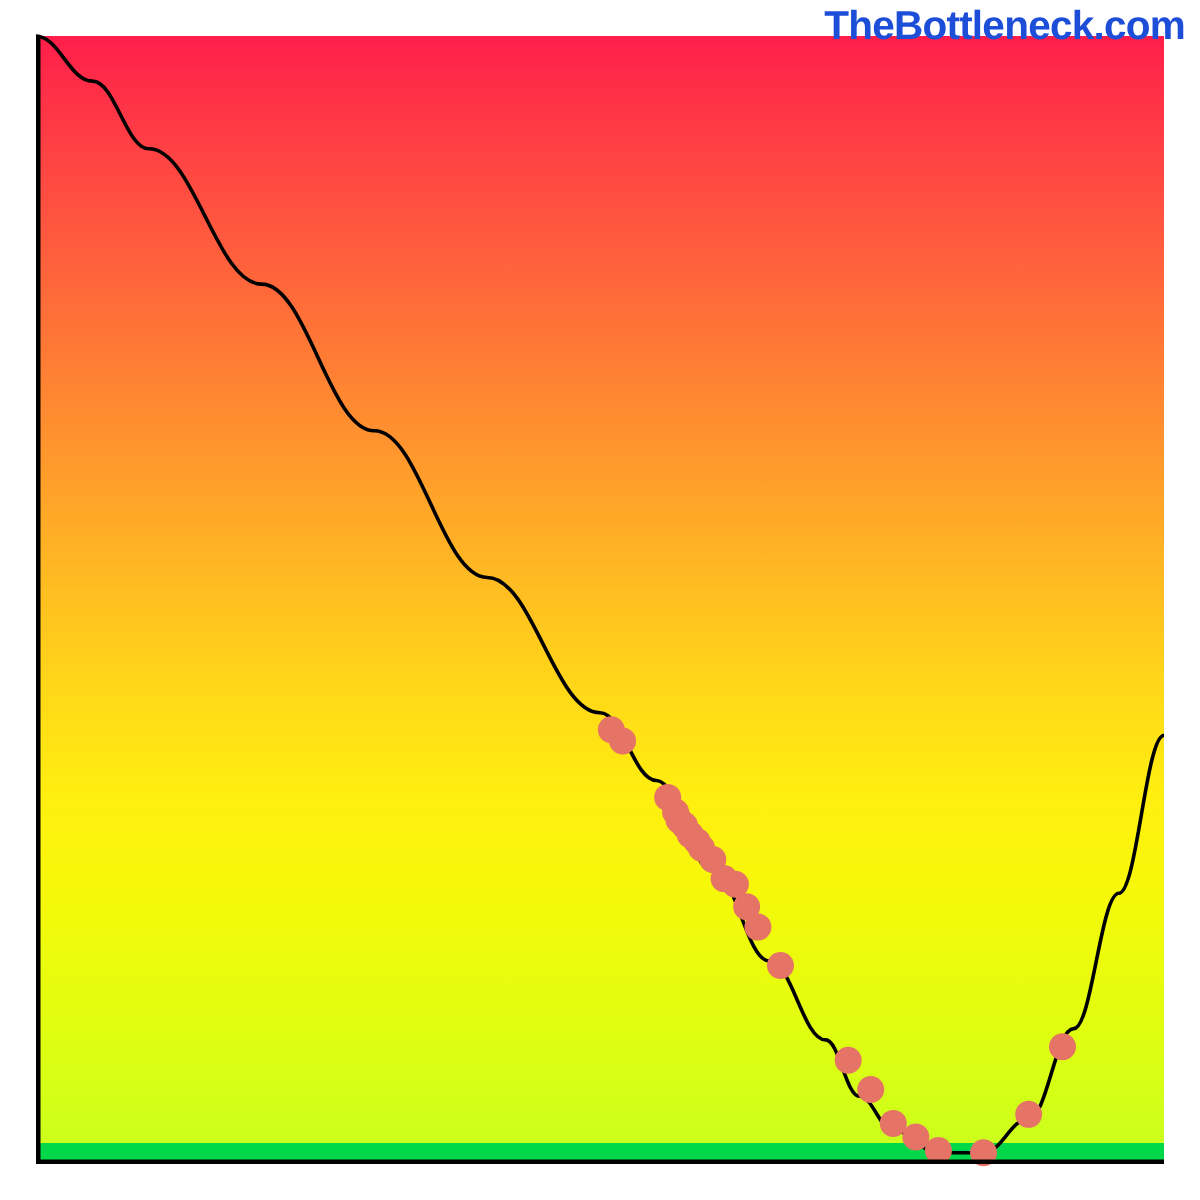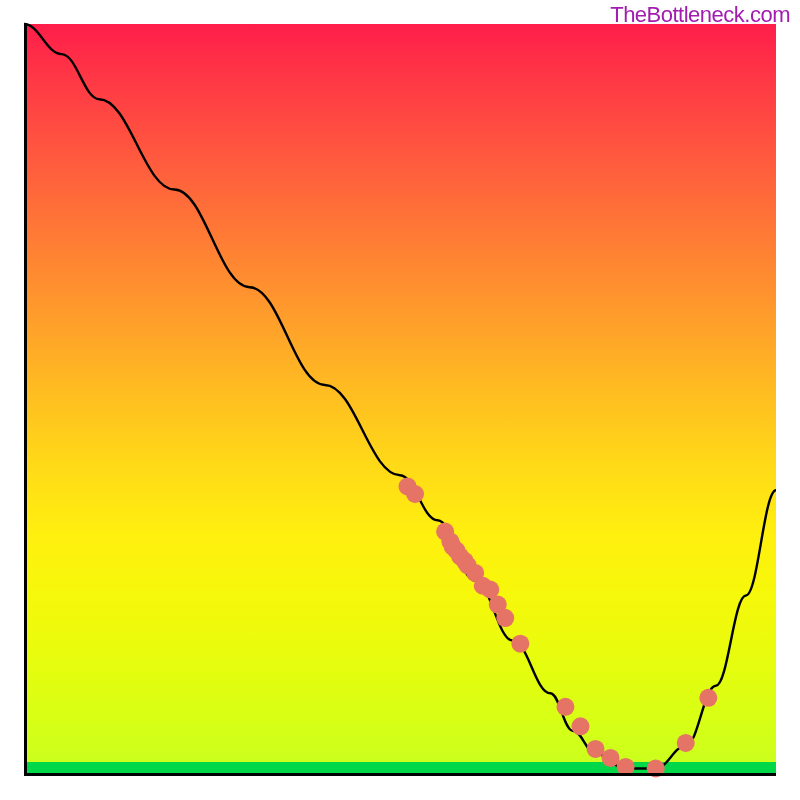--- a/index.html
+++ b/index.html
@@ -14,23 +14,23 @@
   .chart-container {
     position: relative;
     width: 800px;
     height: 800px;
     box-sizing: border-box;
   }
   .watermark {
     position: absolute;
     top: 2px;
     right: 10px;
-    font-size: 22px;
-    font-weight: normal;
-    color: #a21caf;
+    font-size: 27px;
+    font-weight: bold;
+    color: #1d4ed8;
     z-index: 10;
     letter-spacing: -0.5px;
   }
   .plot-frame {
     position: absolute;
     left: 24px;
     top: 24px;
     width: 752px;
     height: 752px;
     border: 3px solid #000;

